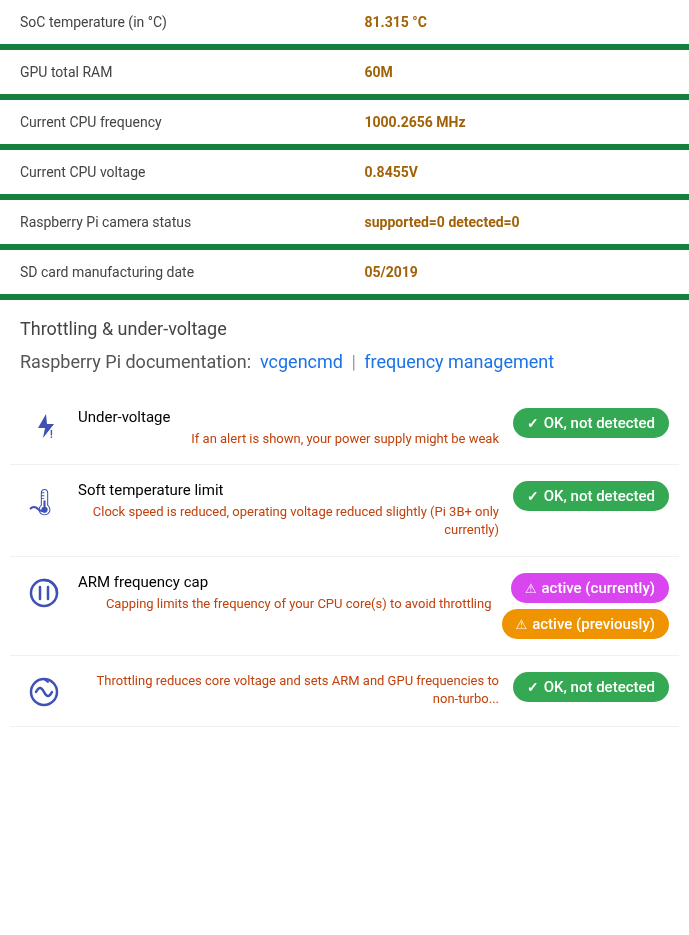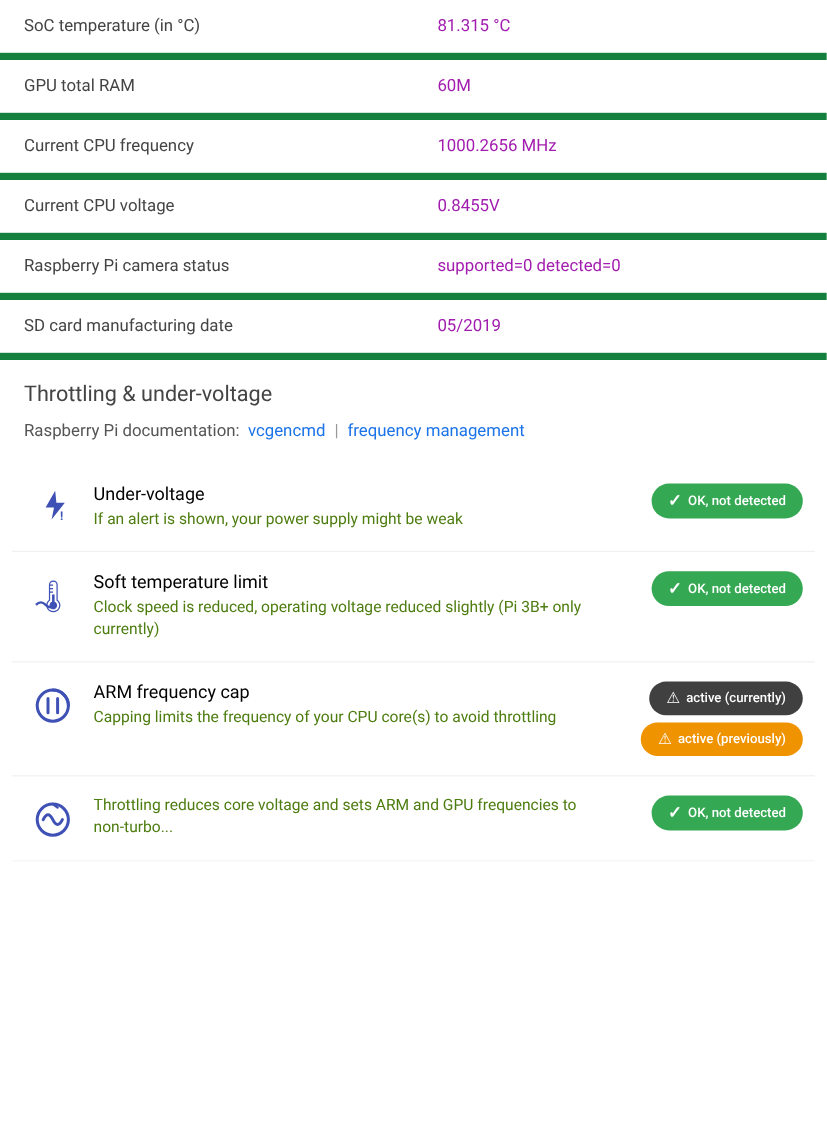--- a/index.html
+++ b/index.html
@@ -20,34 +20,34 @@
     }
     .info-table td {
       padding: 14px 20px;
       vertical-align: middle;
     }
     .info-table td:first-child {
       color: #444;
       width: 50%;
     }
     .info-table td:last-child {
-      color: #a21caf;
-      font-weight: 400;
+      color: #a16207;
+      font-weight: 700;
     }
 
     .section-title {
       font-size: 18px;
       font-weight: 400;
       color: #444;
       padding: 18px 20px 8px 20px;
     }
 
     .doc-line {
       padding: 4px 8px 20px 20px;
-      font-size: 14px;
+      font-size: 18px;
       color: #555;
     }
     .doc-line a {
       color: #1a73e8;
       text-decoration: none;
     }
     .doc-separator {
       color: #999;
       margin: 0 4px;
     }
@@ -79,48 +79,49 @@
 
     .throttle-name {
       font-size: 15px;
       font-weight: 400;
       color: #000000;
       margin-bottom: 4px;
     }
 
     .throttle-desc {
       font-size: 13px;
-      color: #4d7c0f;
+      color: #c2410c;
       line-height: 1.4;
+      text-align: right;
     }
 
     .throttle-badges {
       display: flex;
       flex-direction: column;
       gap: 6px;
       align-items: flex-end;
       min-width: 160px;
     }
 
     .badge {
       display: inline-flex;
       align-items: center;
       gap: 5px;
       padding: 6px 14px;
       border-radius: 20px;
-      font-size: 11px;
+      font-size: 15px;
       font-weight: 500;
       color: #fff;
       white-space: nowrap;
     }
     .badge-green {
       background-color: #34a853;
     }
     .badge-red {
-      background-color: #404040;
+      background-color: #d946ef;
     }
     .badge-orange {
       background-color: #f09300;
     }
 
     .badge-check::before {
       content: '✓';
       font-size: 14px;
       font-weight: bold;
     }

